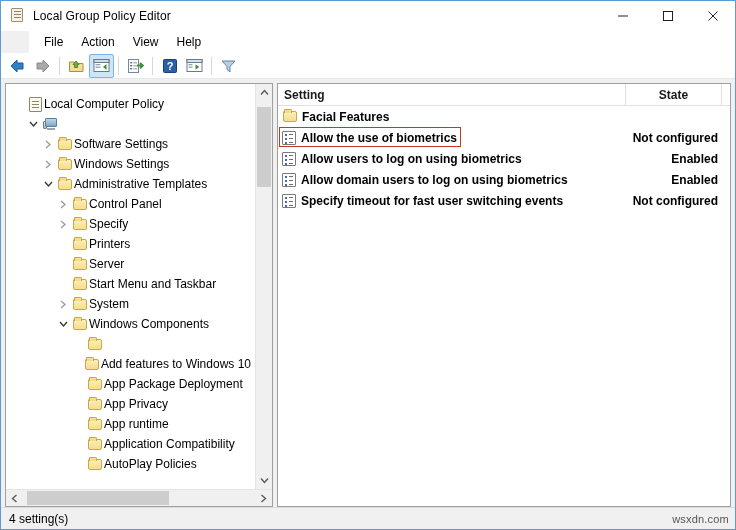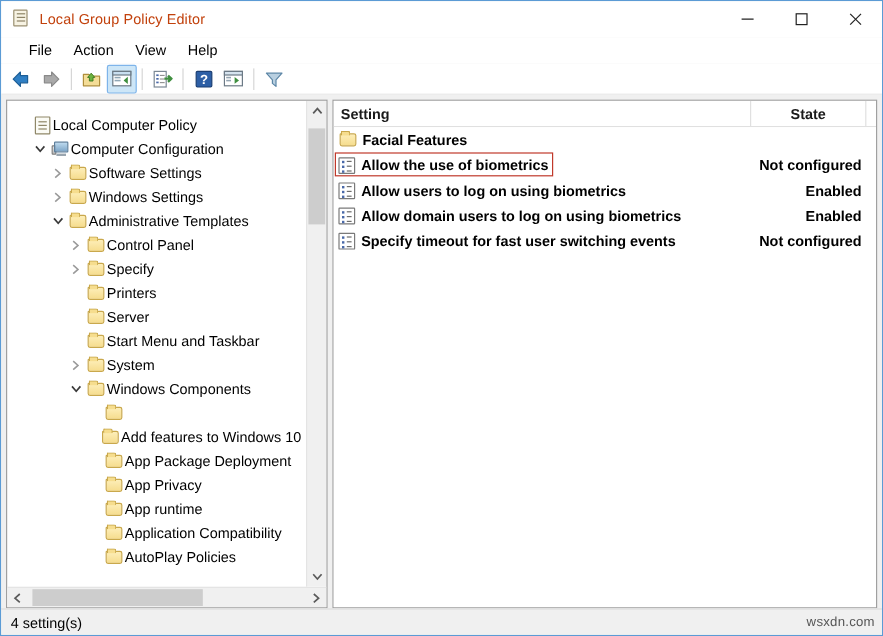--- a/index.html
+++ b/index.html
@@ -46,40 +46,41 @@
     background: #8d8467;
   }
   .doc-glyph:after {
     content: "";
     position: absolute; left: 2px; top: 5px;
     width: 7px; height: 1px;
     background: #8d8467;
     box-shadow: 0 3px 0 0 #8d8467;
   }
   .title-text {
-    font-size: 12px; color: #c2410c;
+    font-size: 12px; color: #000000;
     letter-spacing: 0.1px;
   }
   .win-btns {
     position: absolute; right: 0; top: 0;
     height: 30px; display: flex;
   }
   .win-btn {
     width: 45px; height: 30px;
     display: flex; align-items: center; justify-content: center;
     background: transparent;
   }
   .win-btn svg { display: block; }
 
   
   .menubar {
     height: 22px; min-height: 22px;
     background: #ffffff;
     display: flex; align-items: center;
-    padding-left: 14px;
+    padding-left: 6px;
+    margin-left: 28px;
   }
   .menu-item {
     font-size: 12px; color: #000;
     padding: 2px 9px;
     line-height: 15px;
   }
 
   
   .toolbar {
     height: 26px; min-height: 26px;
@@ -492,21 +493,20 @@
                   <path d="M1 2 L4.5 6 L8 2" fill="none" stroke="#3a3a3a" stroke-width="1.4"></path>
                 </svg>
               </span>
               <span class="ico">
                 <span class="pc-ico">
                   <span class="side"></span>
                   <span class="mon"></span>
                   <span class="base"></span>
                 </span>
               </span>
-              <span class="lbl-box">Computer Configuration</span>
             </div>
             <div class="tnode">
               <span class="indent" style="width: 34px;"></span>
               <span class="chev">
                 <svg width="8" height="9" viewBox="0 0 8 9">
                   <path d="M2 1 L6 4.5 L2 8" fill="none" stroke="#9a9a9a" stroke-width="1.3"></path>
                 </svg>
               </span>
               <span class="ico">
                 <span class="folder"></span>

